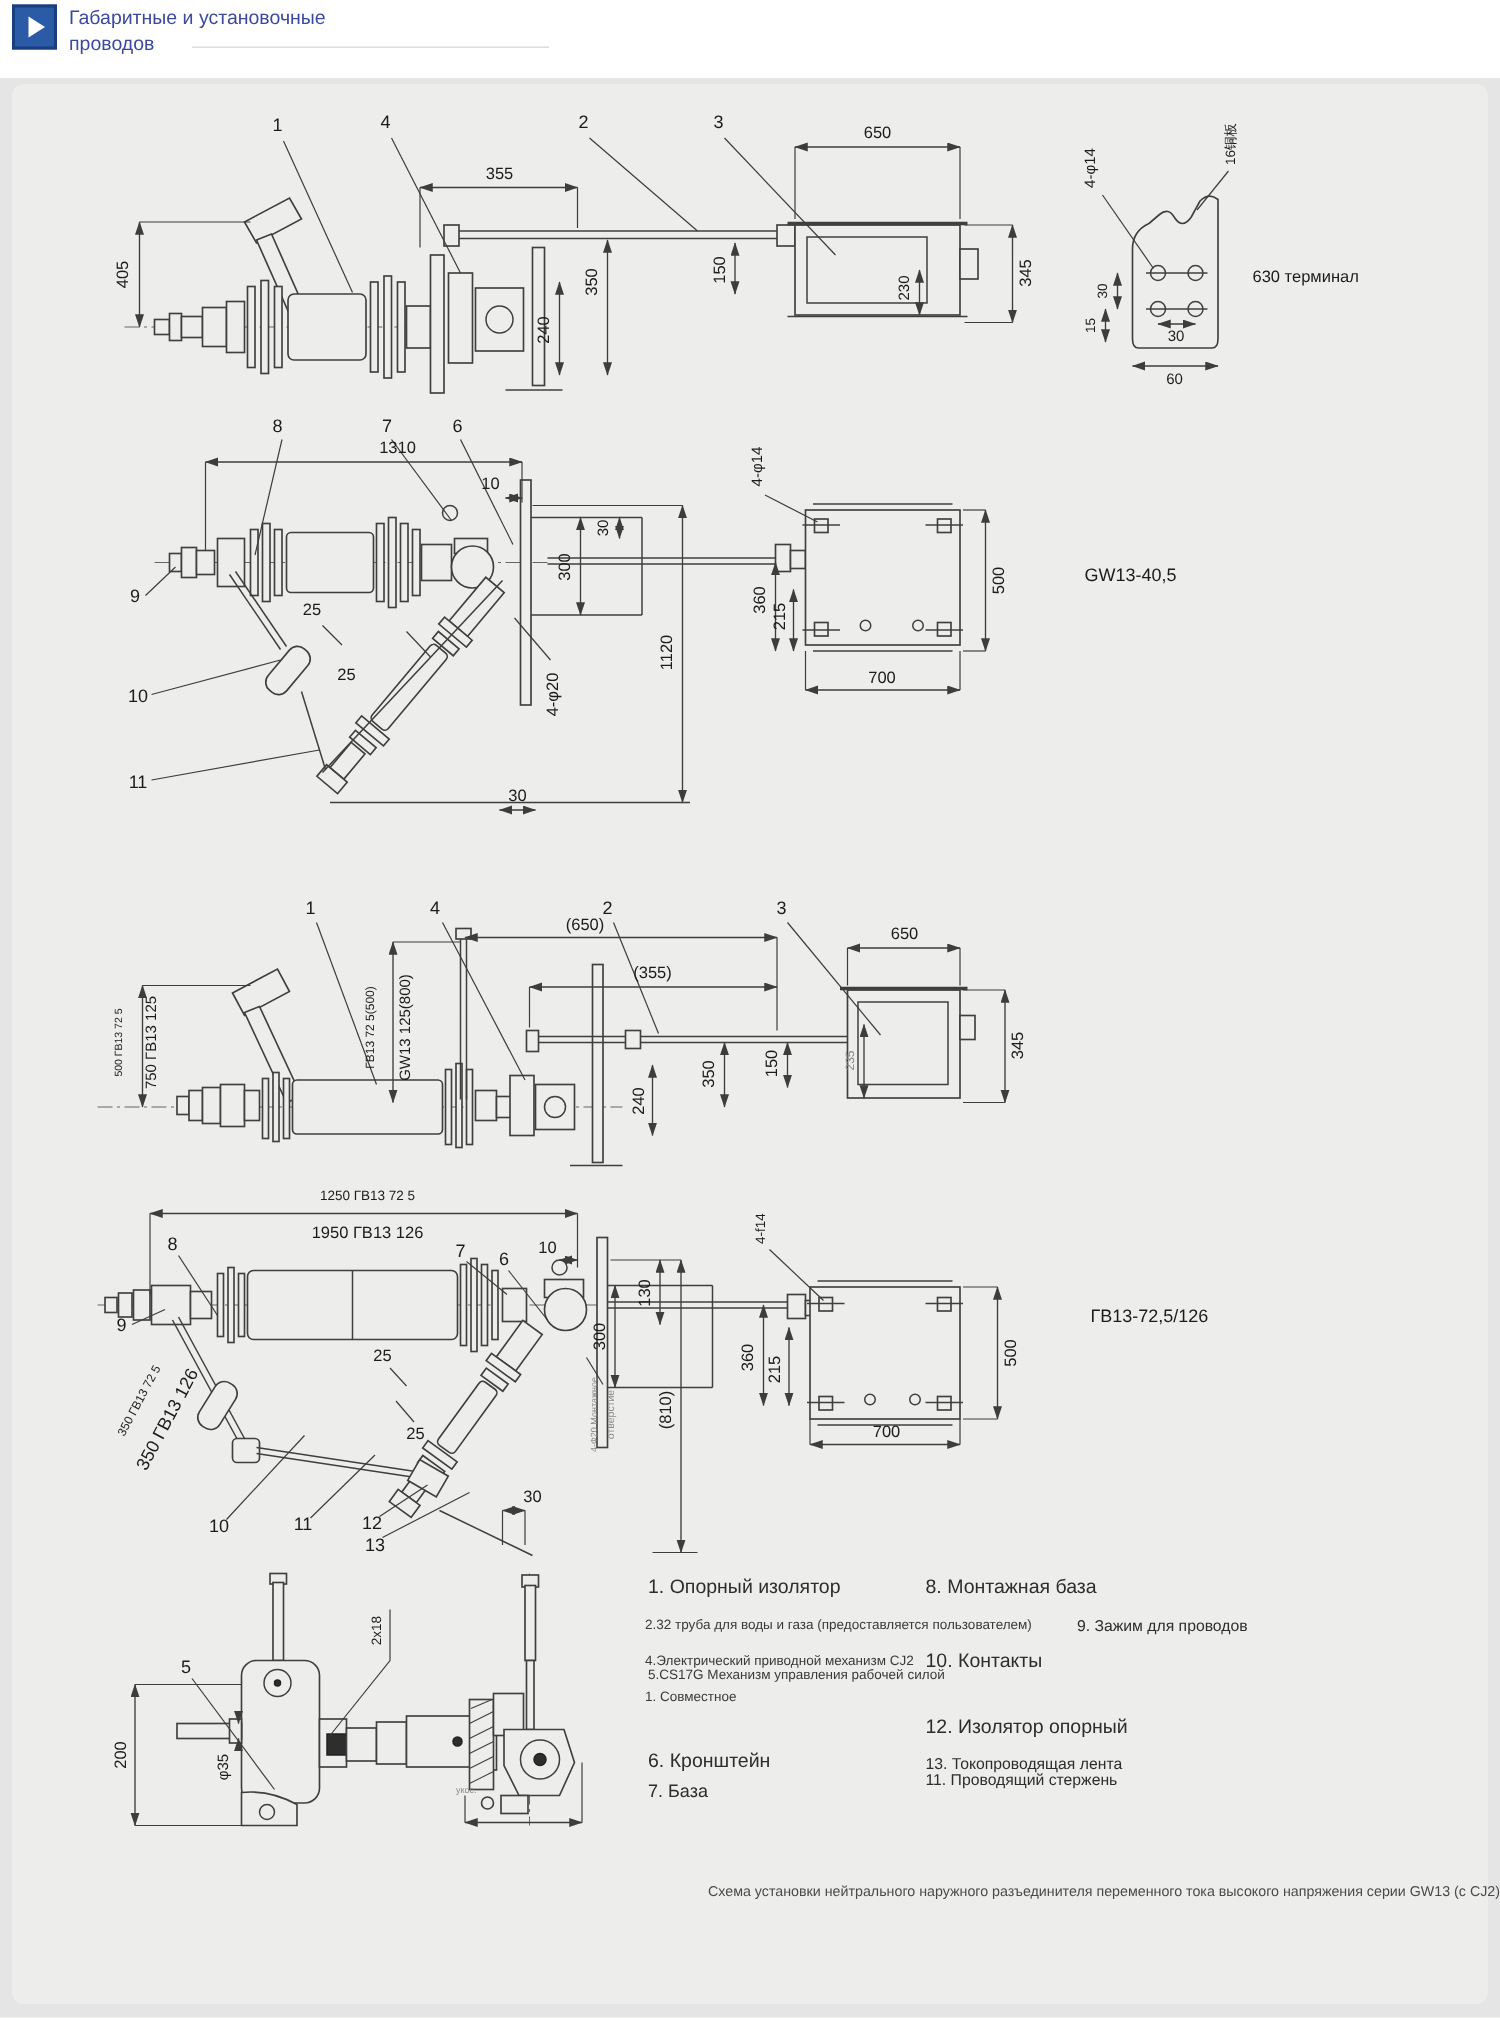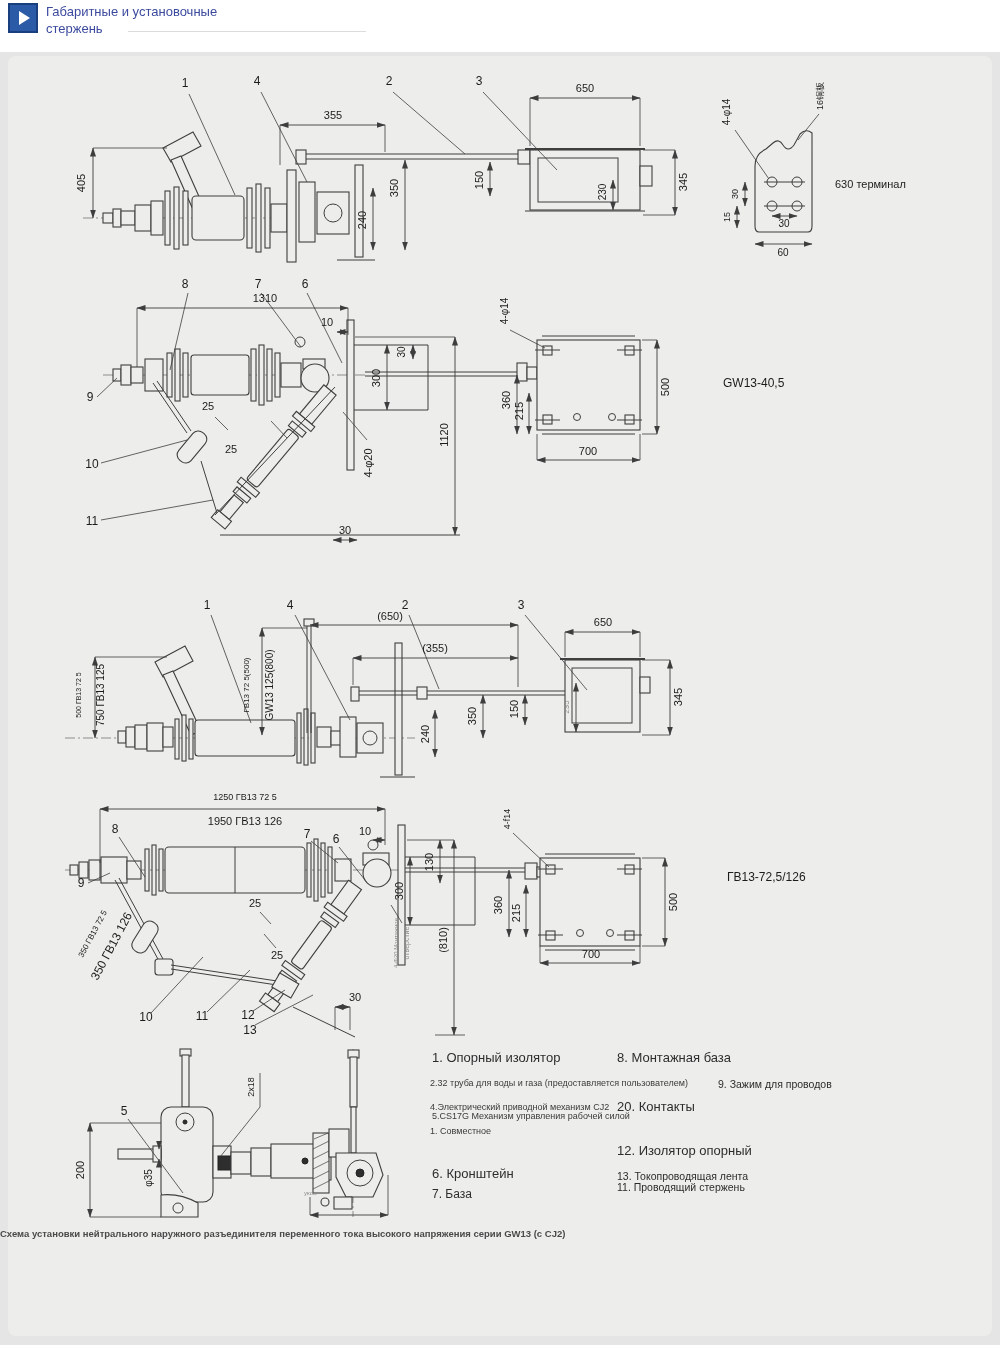--- a/index.html
+++ b/index.html
@@ -31,31 +31,31 @@
   .mid{text-anchor:middle;}
   .t6{font-size:6px;} .t7{font-size:7px;} .t8{font-size:8px;} .t9{font-size:9px;}
   .t10{font-size:10px;} .t11{font-size:11px;} .t12{font-size:12px;}
   .gry{fill:#8a8a8a;}
   
   .leg{position:absolute;white-space:nowrap;color:#2d2d2d;}
   .leg.lg{font-size:13px;}
   .leg.md{font-size:10.5px;}
   .leg.md2{font-size:12px;}
   .leg.sm{font-size:9px;color:#3a3a3a;}
-  .cap{position:absolute;left:0;top:1228px;width:1000px;text-align:left;font-size:9.5px;color:#4a4a4a;font-weight:bold;}
+  .cap{position:absolute;left:0;top:1256px;width:1000px;text-align:right;font-size:9.5px;color:#4a4a4a;}
 </style>
 </head>
 <body>
 
 <div class="page">
 
   <div class="hdr">
     <div class="hdr-icon"></div>
     <div class="hdr-t l1">Габаритные и установочные</div>
-    <div class="hdr-t l2">стержень</div>
+    <div class="hdr-t l2">проводов</div>
     <div class="hdr-rule"></div>
   </div>
 
   <div class="panel"></div>
 
   <svg class="fig" style="left:75px;top:70px" width="850" height="200" viewBox="0 0 850 200">
     <defs>
       <marker id="a1" markerWidth="9" markerHeight="8" refX="8.5" refY="3" orient="auto-start-reverse" markerUnits="userSpaceOnUse">
         <path d="M0,0 L9,3 L0,6 Z" fill="#3d3d3d"></path>
       </marker>
@@ -548,20 +548,20 @@
 
   <div class="leg lg" style="left:432px;top:1050px">1. Опорный изолятор</div>
   <div class="leg sm" style="left:430px;top:1078px">2.32 труба для воды и газа (предоставляется пользователем)</div>
   <div class="leg sm" style="left:430px;top:1102px">4.Электрический приводной механизм CJ2</div>
   <div class="leg sm" style="left:430px;top:1126px">1. Совместное</div>
   <div class="leg sm" style="left:432px;top:1111px">5.CS17G Механизм управления рабочей силой</div>
   <div class="leg lg" style="left:432px;top:1166px">6. Кронштейн</div>
   <div class="leg md2" style="left:432px;top:1187px">7. База</div>
   <div class="leg lg" style="left:617px;top:1050px">8. Монтажная база</div>
   <div class="leg md" style="left:718px;top:1078px">9. Зажим для проводов</div>
-  <div class="leg lg" style="left:617px;top:1099px">20. Контакты</div>
+  <div class="leg lg" style="left:617px;top:1099px">10. Контакты</div>
   <div class="leg md" style="left:617px;top:1181px">11. Проводящий стержень</div>
   <div class="leg lg" style="left:617px;top:1143px">12. Изолятор опорный</div>
   <div class="leg md" style="left:617px;top:1170px">13. Токопроводящая лента</div>
 
   <div class="cap">Схема установки нейтрального наружного разъединителя переменного тока высокого напряжения серии GW13 (с CJ2)</div>
 
 </div>
 
 </body></html>

